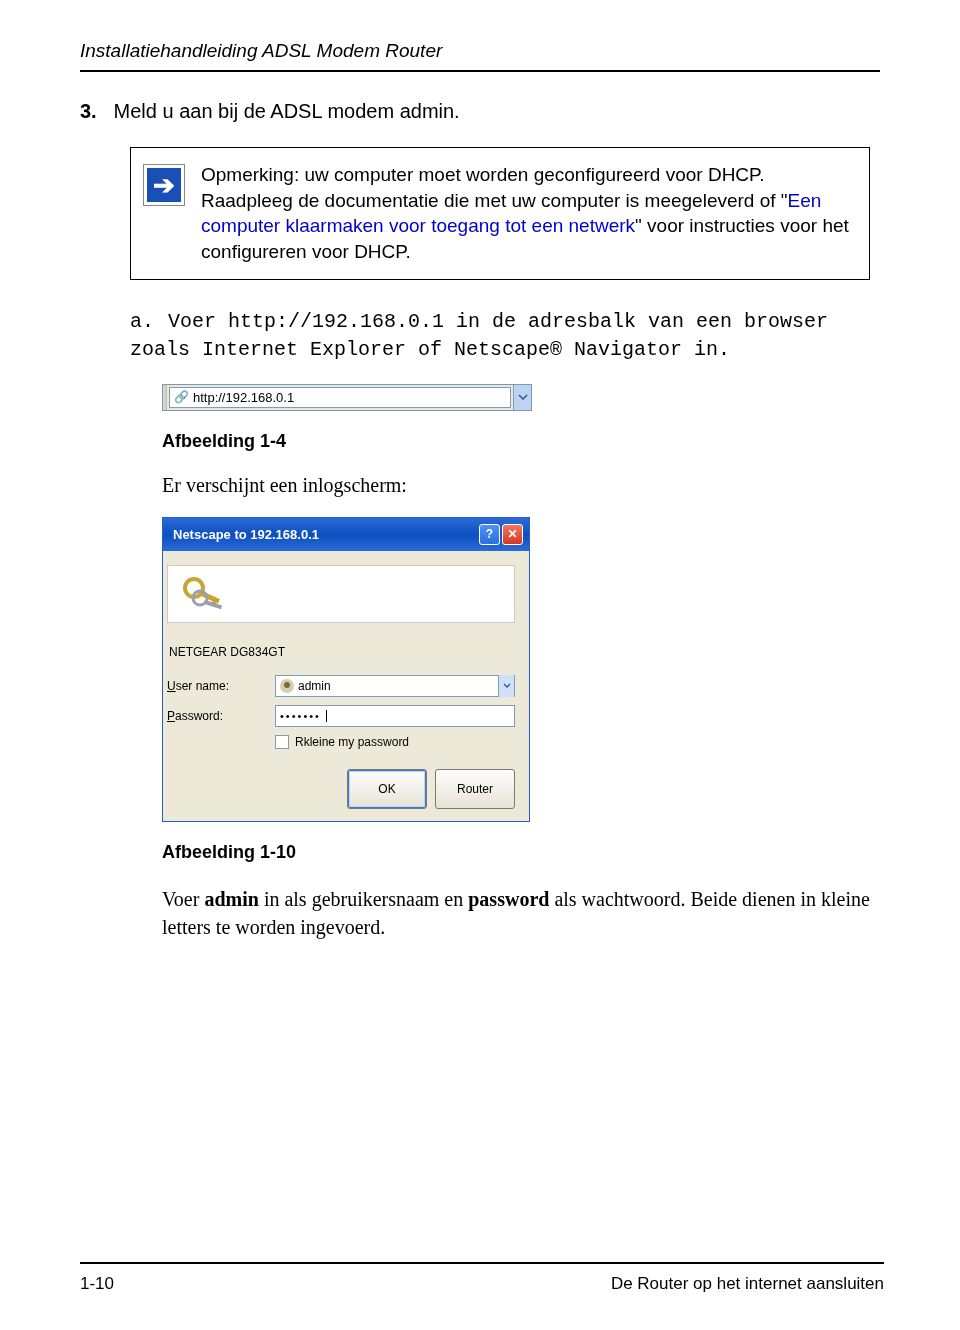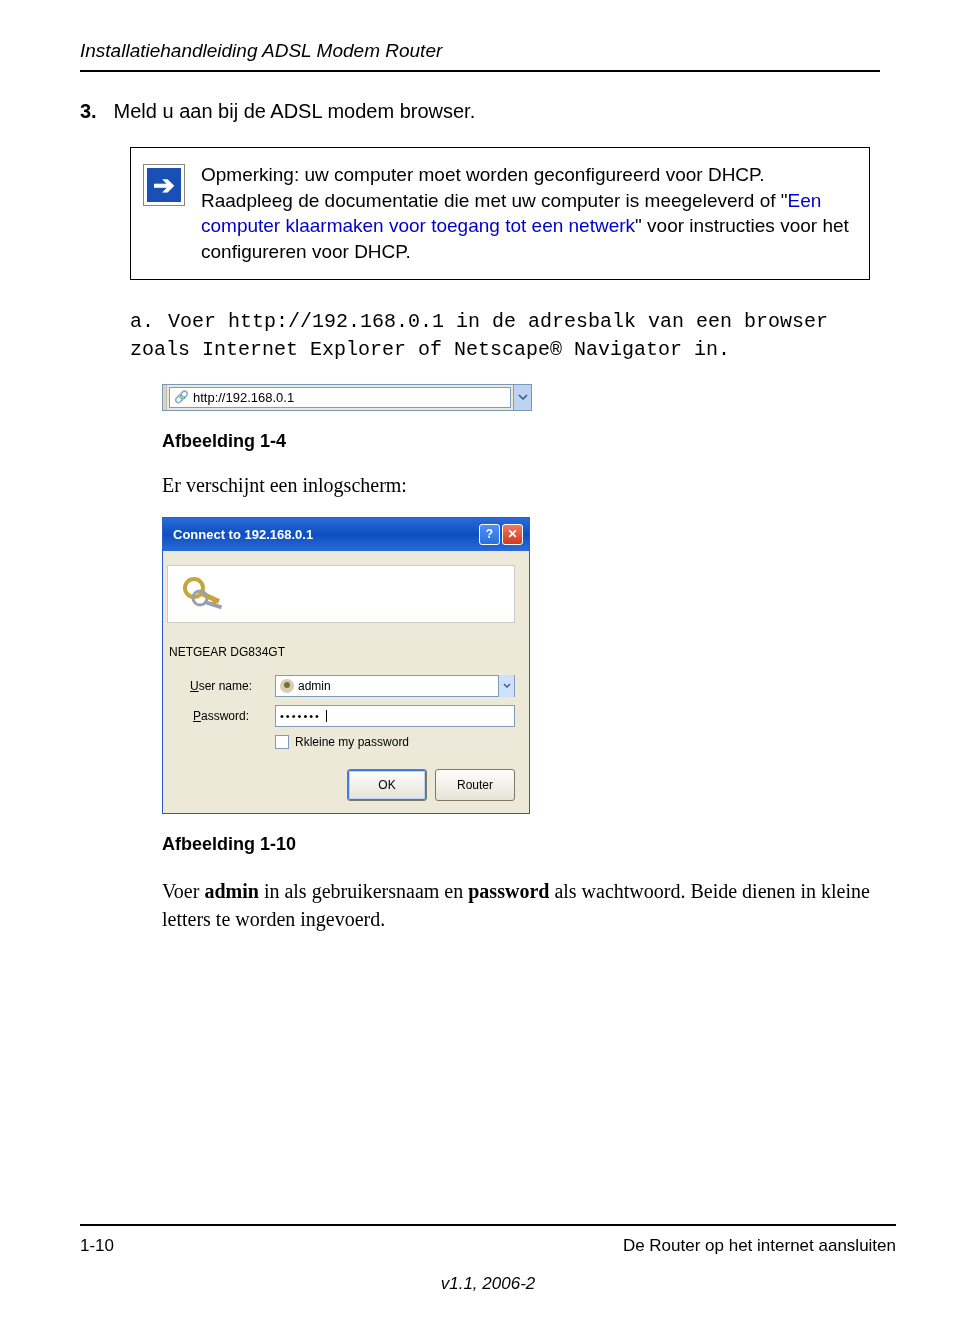--- a/index.html
+++ b/index.html
@@ -199,21 +199,20 @@
   }
   .keys-svg { display: block; }
   .dlg-app {
     margin-bottom: 16px;
     padding-left: 2px;
   }
   .dlg-row {
     display: flex;
     align-items: center;
     margin-bottom: 8px;
-    text-align: center;
   }
   .dlg-label {
     width: 108px;
   }
   .dlg-label .ul { text-decoration: underline; }
   .dlg-field {
     flex: 1;
     background: #fff;
     border: 1px solid #7f9db9;
     height: 22px;
@@ -261,21 +260,21 @@
     background: white;
     border: 1px solid #7f9db9;
   }
   .dlg-buttons {
     display: flex;
     justify-content: flex-end;
     gap: 8px;
   }
   .dlg-btn {
     width: 80px;
-    height: 32px;
+    height: 40px;
     background: linear-gradient(to bottom, #fdfdfc, #e6e3d6);
     border: 1px solid #7d7a6a;
     border-radius: 3px;
     font-size: 12px;
     display: flex;
     align-items: center;
     justify-content: center;
   }
   .dlg-btn.primary {
     box-shadow: 0 0 0 1px #3d78d6 inset, 0 0 0 2px #bcd5fb inset;
@@ -283,21 +282,21 @@
   .after-text {
     font-family: 'Times New Roman', Times, serif;
     font-size: 20px;
     line-height: 1.4;
     margin-left: 82px;
     margin-right: 10px;
     margin-bottom: 26px;
   }
   .footer {
     position: absolute;
-    left: 80px; right: 64px; bottom: 36px;
+    left: 80px; right: 76px; bottom: 36px;
   }
   .footer-rule {
     border: none;
     border-top: 2px solid #000;
     margin-bottom: 10px;
   }
   .footer-row {
     display: flex;
     justify-content: space-between;
     font-size: 17px;
@@ -312,21 +311,21 @@
   }
 </style>
 </head>
 <body>
 
 <div class="header-title">Installatiehandleiding ADSL Modem Router</div>
 <hr class="header-rule">
 
 <div class="step-line">
   <span class="step-num">3.</span>
-  <span>Meld u aan bij de ADSL modem browser.</span>
+  <span>Meld u aan bij de ADSL modem admin.</span>
 </div>
 
 <div class="note-box">
   <div class="note-icon-wrap">
     <div class="note-icon">
       <div class="note-icon-inner">
         <span class="note-icon-arrow">➔</span>
       </div>
     </div>
   </div>
@@ -355,21 +354,21 @@
   </div>
 </div>
 
 <div class="caption">Afbeelding 1-4</div>
 
 <div class="body-line">Er verschijnt een inlogscherm:</div>
 
 <div class="dlg-wrap">
   <div class="dlg">
     <div class="dlg-title">
-      <span class="dlg-title-text">Connect to 192.168.0.1</span>
+      <span class="dlg-title-text">Netscape to 192.168.0.1</span>
       <div class="dlg-title-btn dlg-help">?</div>
       <div class="dlg-title-btn dlg-close">✕</div>
     </div>
     <div class="dlg-body">
       <div class="dlg-banner">
         <svg class="keys-svg" width="50" height="40" viewBox="0 0 50 40">
           <circle cx="14" cy="14" r="9" fill="none" stroke="#c9a437" stroke-width="4"></circle>
           <rect x="20" y="16" width="22" height="5" fill="#c9a437" transform="rotate(25 20 16)"></rect>
           <rect x="34" y="24" width="4" height="7" fill="#c9a437" transform="rotate(25 34 24)"></rect>
           <circle cx="20" cy="24" r="7" fill="none" stroke="#9aa0a8" stroke-width="3"></circle>
@@ -414,14 +413,13 @@
 <div class="after-text">
   <span>Voer </span><b>admin</b><span> in als gebruikersnaam en </span><b>password</b><span> als wachtwoord. Beide dienen in kleine letters te worden ingevoerd.</span>
 </div>
 
 <div class="footer">
   <hr class="footer-rule">
   <div class="footer-row">
     <span>1-10</span>
     <span>De Router op het internet aansluiten</span>
   </div>
-  <div class="footer-center">v1.1, 2006-2</div>
 </div>
 
 </body></html>

